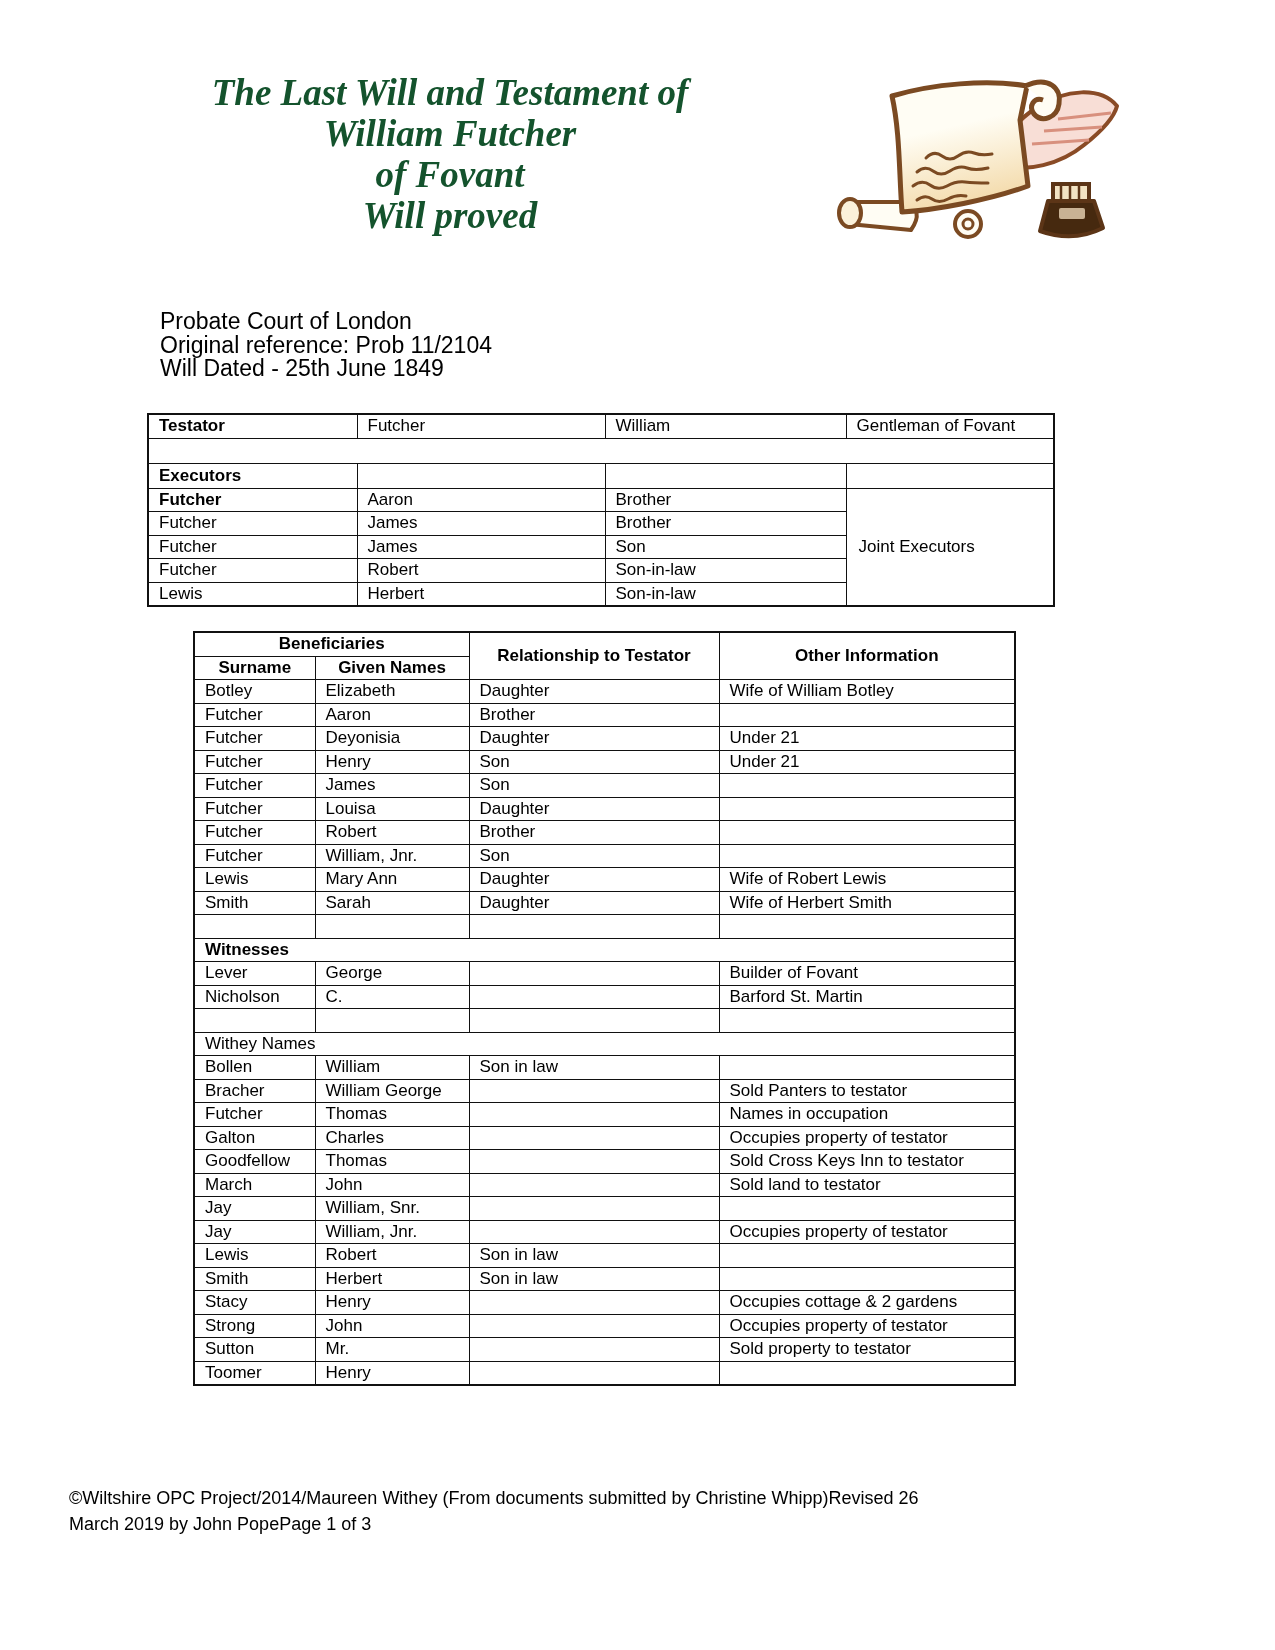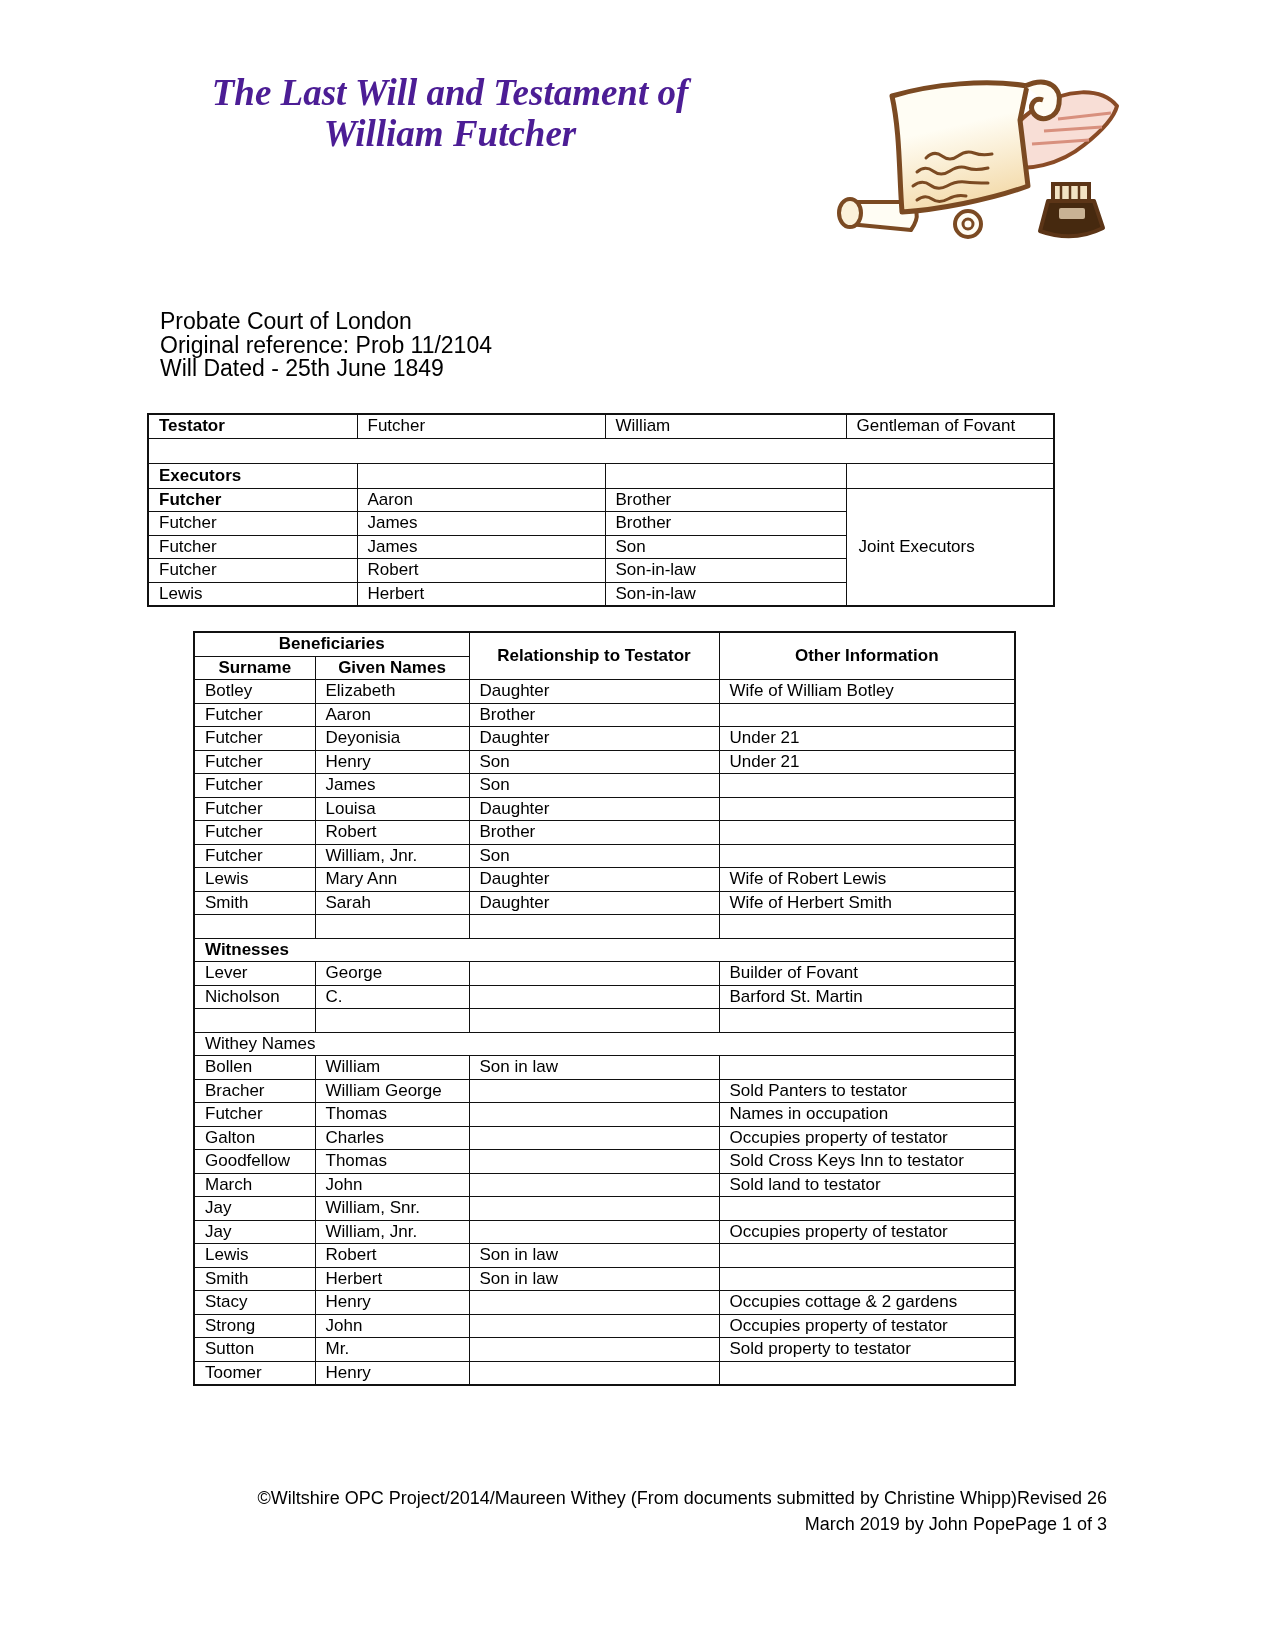--- a/index.html
+++ b/index.html
@@ -35,30 +35,32 @@
   .t2 { position:absolute; left:193px; top:631px; width:821px; }
   .b  { font-weight:bold; }
   .ctr{ text-align:center; padding:0 2px; }
   .blankrow td { height:24px; }
   .joint { vertical-align:middle; padding-left:12px; }
   
   .footer {
     position:absolute; left:69px; top:1486px; width:1038px;
     font-size:18px; line-height:25.5px;
   }
-  .footer .row { display:flex; justify-content:flex-end;margin-left:31px; }
+  .footer .row { display:flex; justify-content:flex-start; }
 </style>
 </head>
 <body>
 
 <div class="page">
 
-  <div class="title-block" style="color: #4c1d95;">
+  <div class="title-block" style="color: #14532d;">
     <div>The Last Will and Testament of</div>
     <div>William Futcher</div>
+    <div>of Fovant</div>
+    <div>Will proved</div>
   </div>
 
   <svg class="artwork" viewBox="0 0 300 198" aria-hidden="true">
     <defs>
       <linearGradient id="parch" x1="0" y1="0" x2="0.25" y2="1">
         <stop offset="0.42" stop-color="#fffdf4"></stop>
         <stop offset="1" stop-color="#f4dcae"></stop>
       </linearGradient>
     </defs>
 

